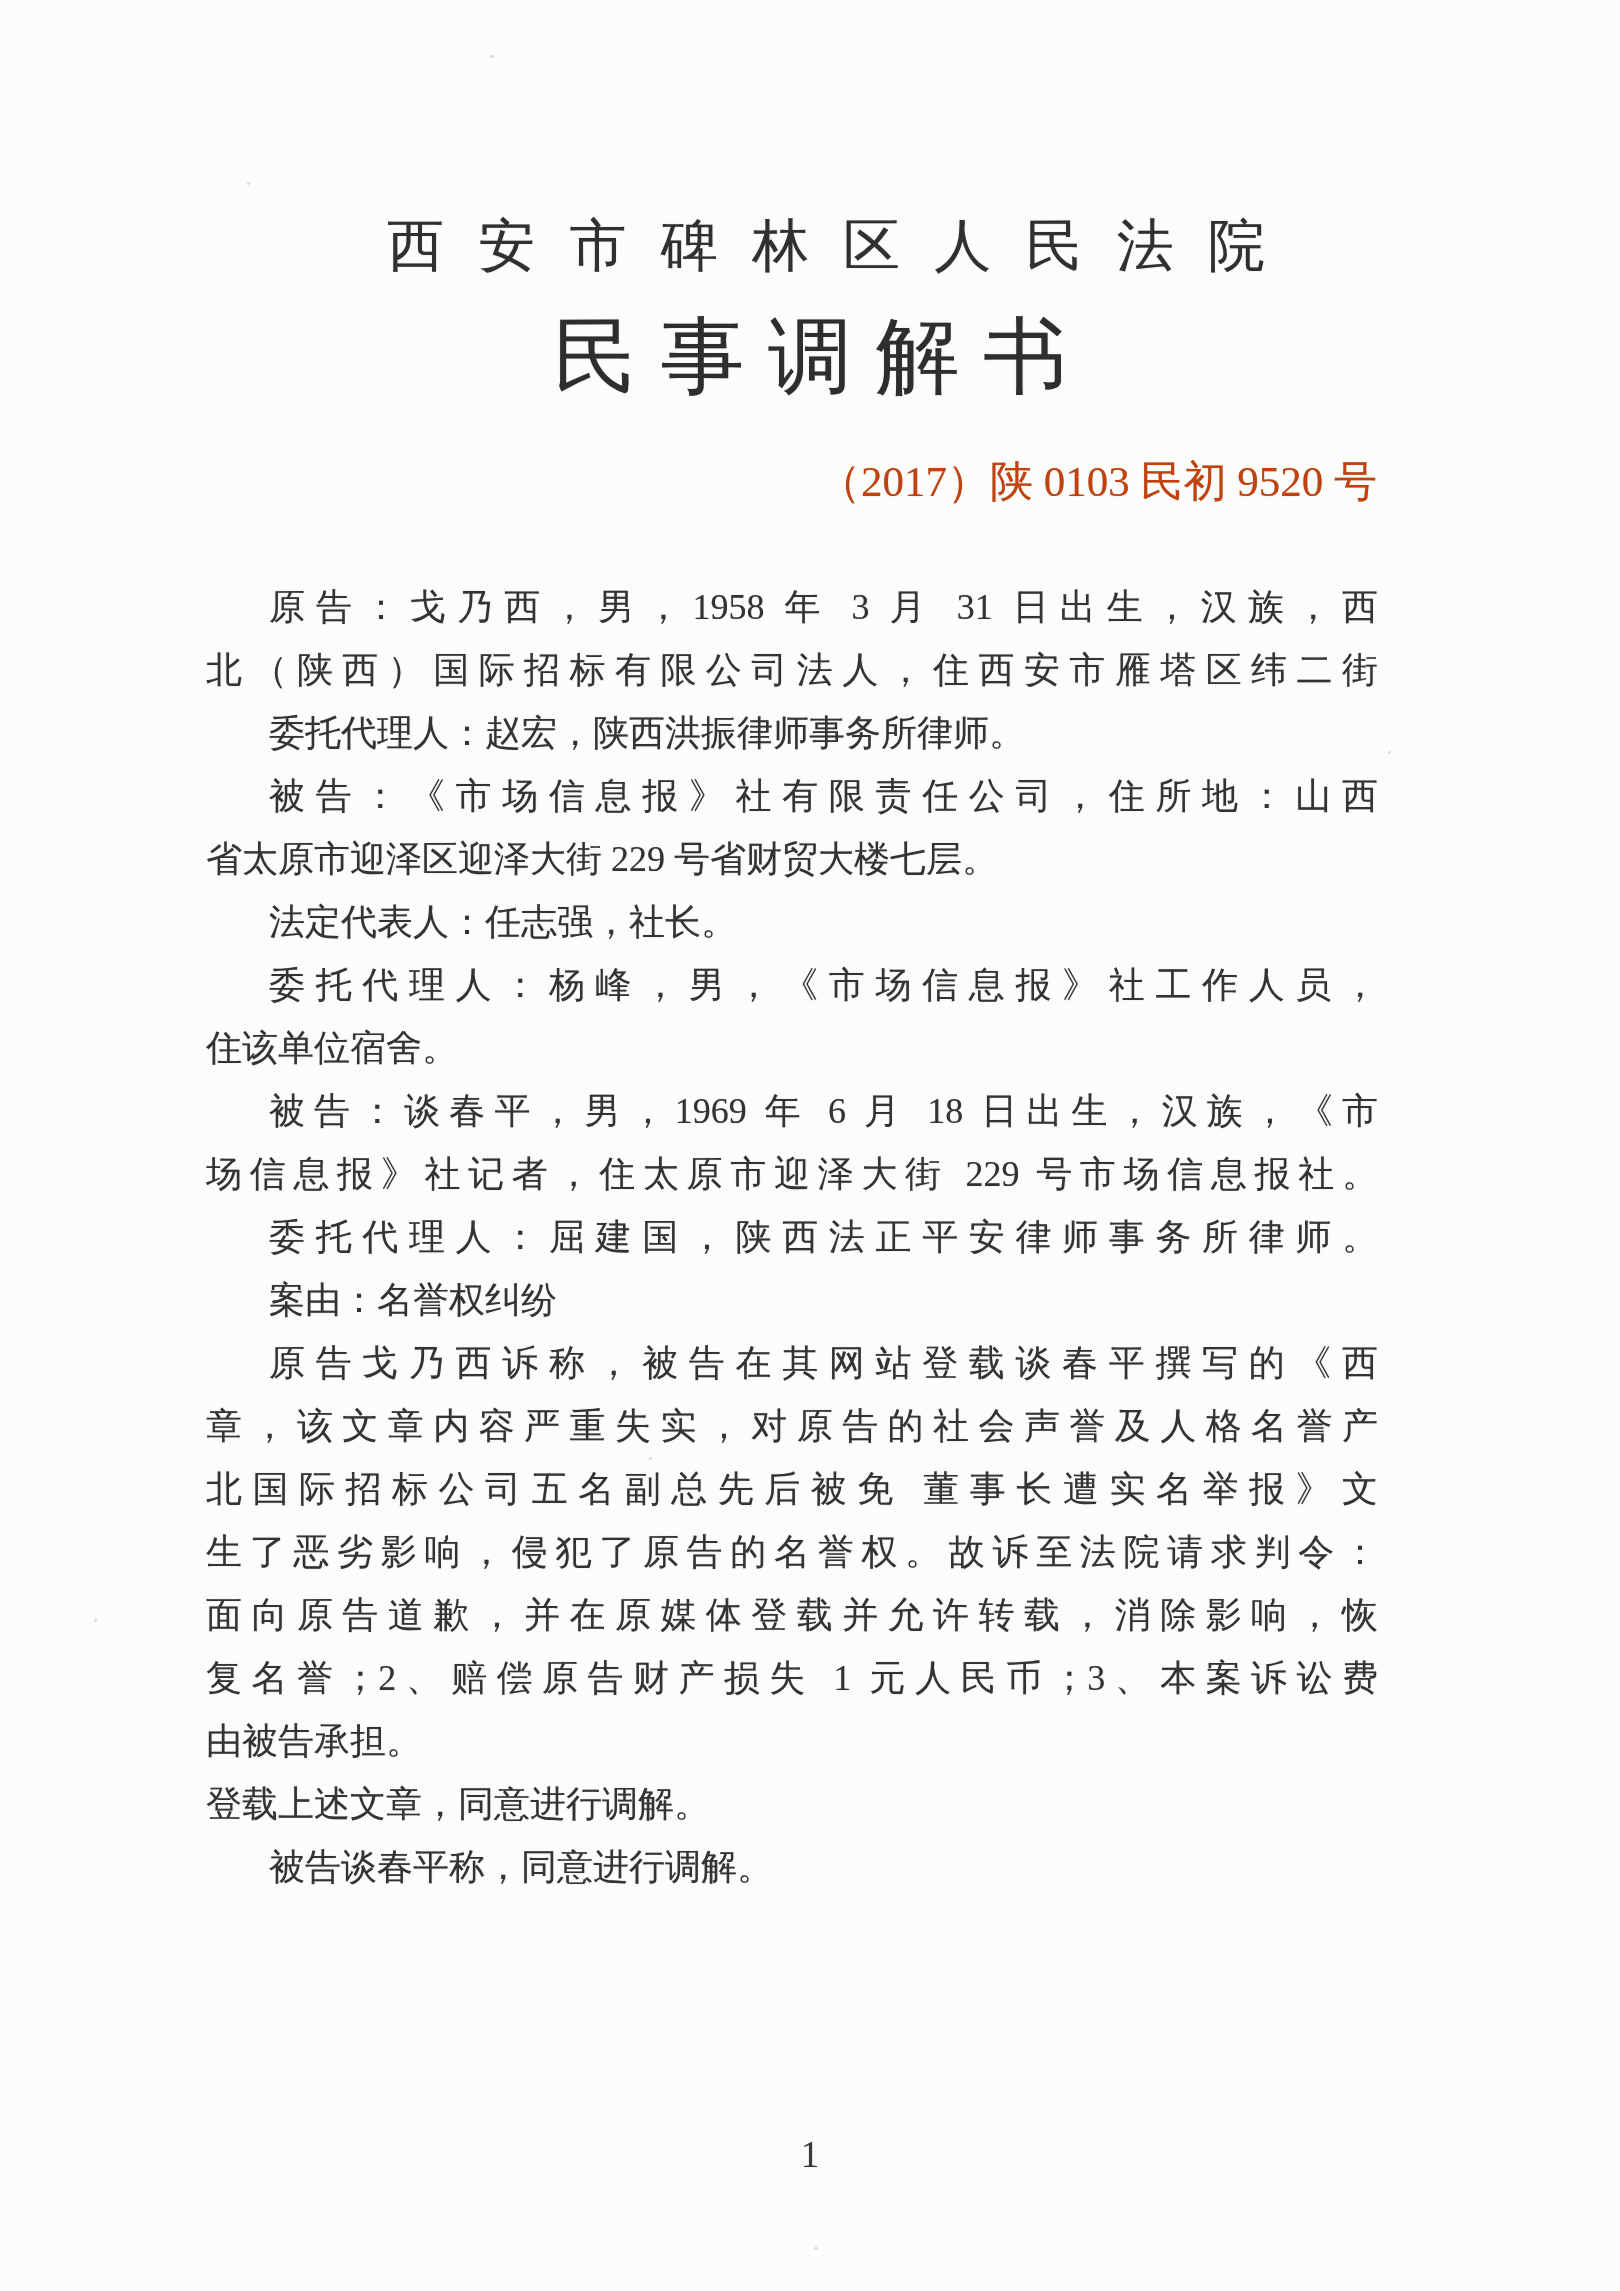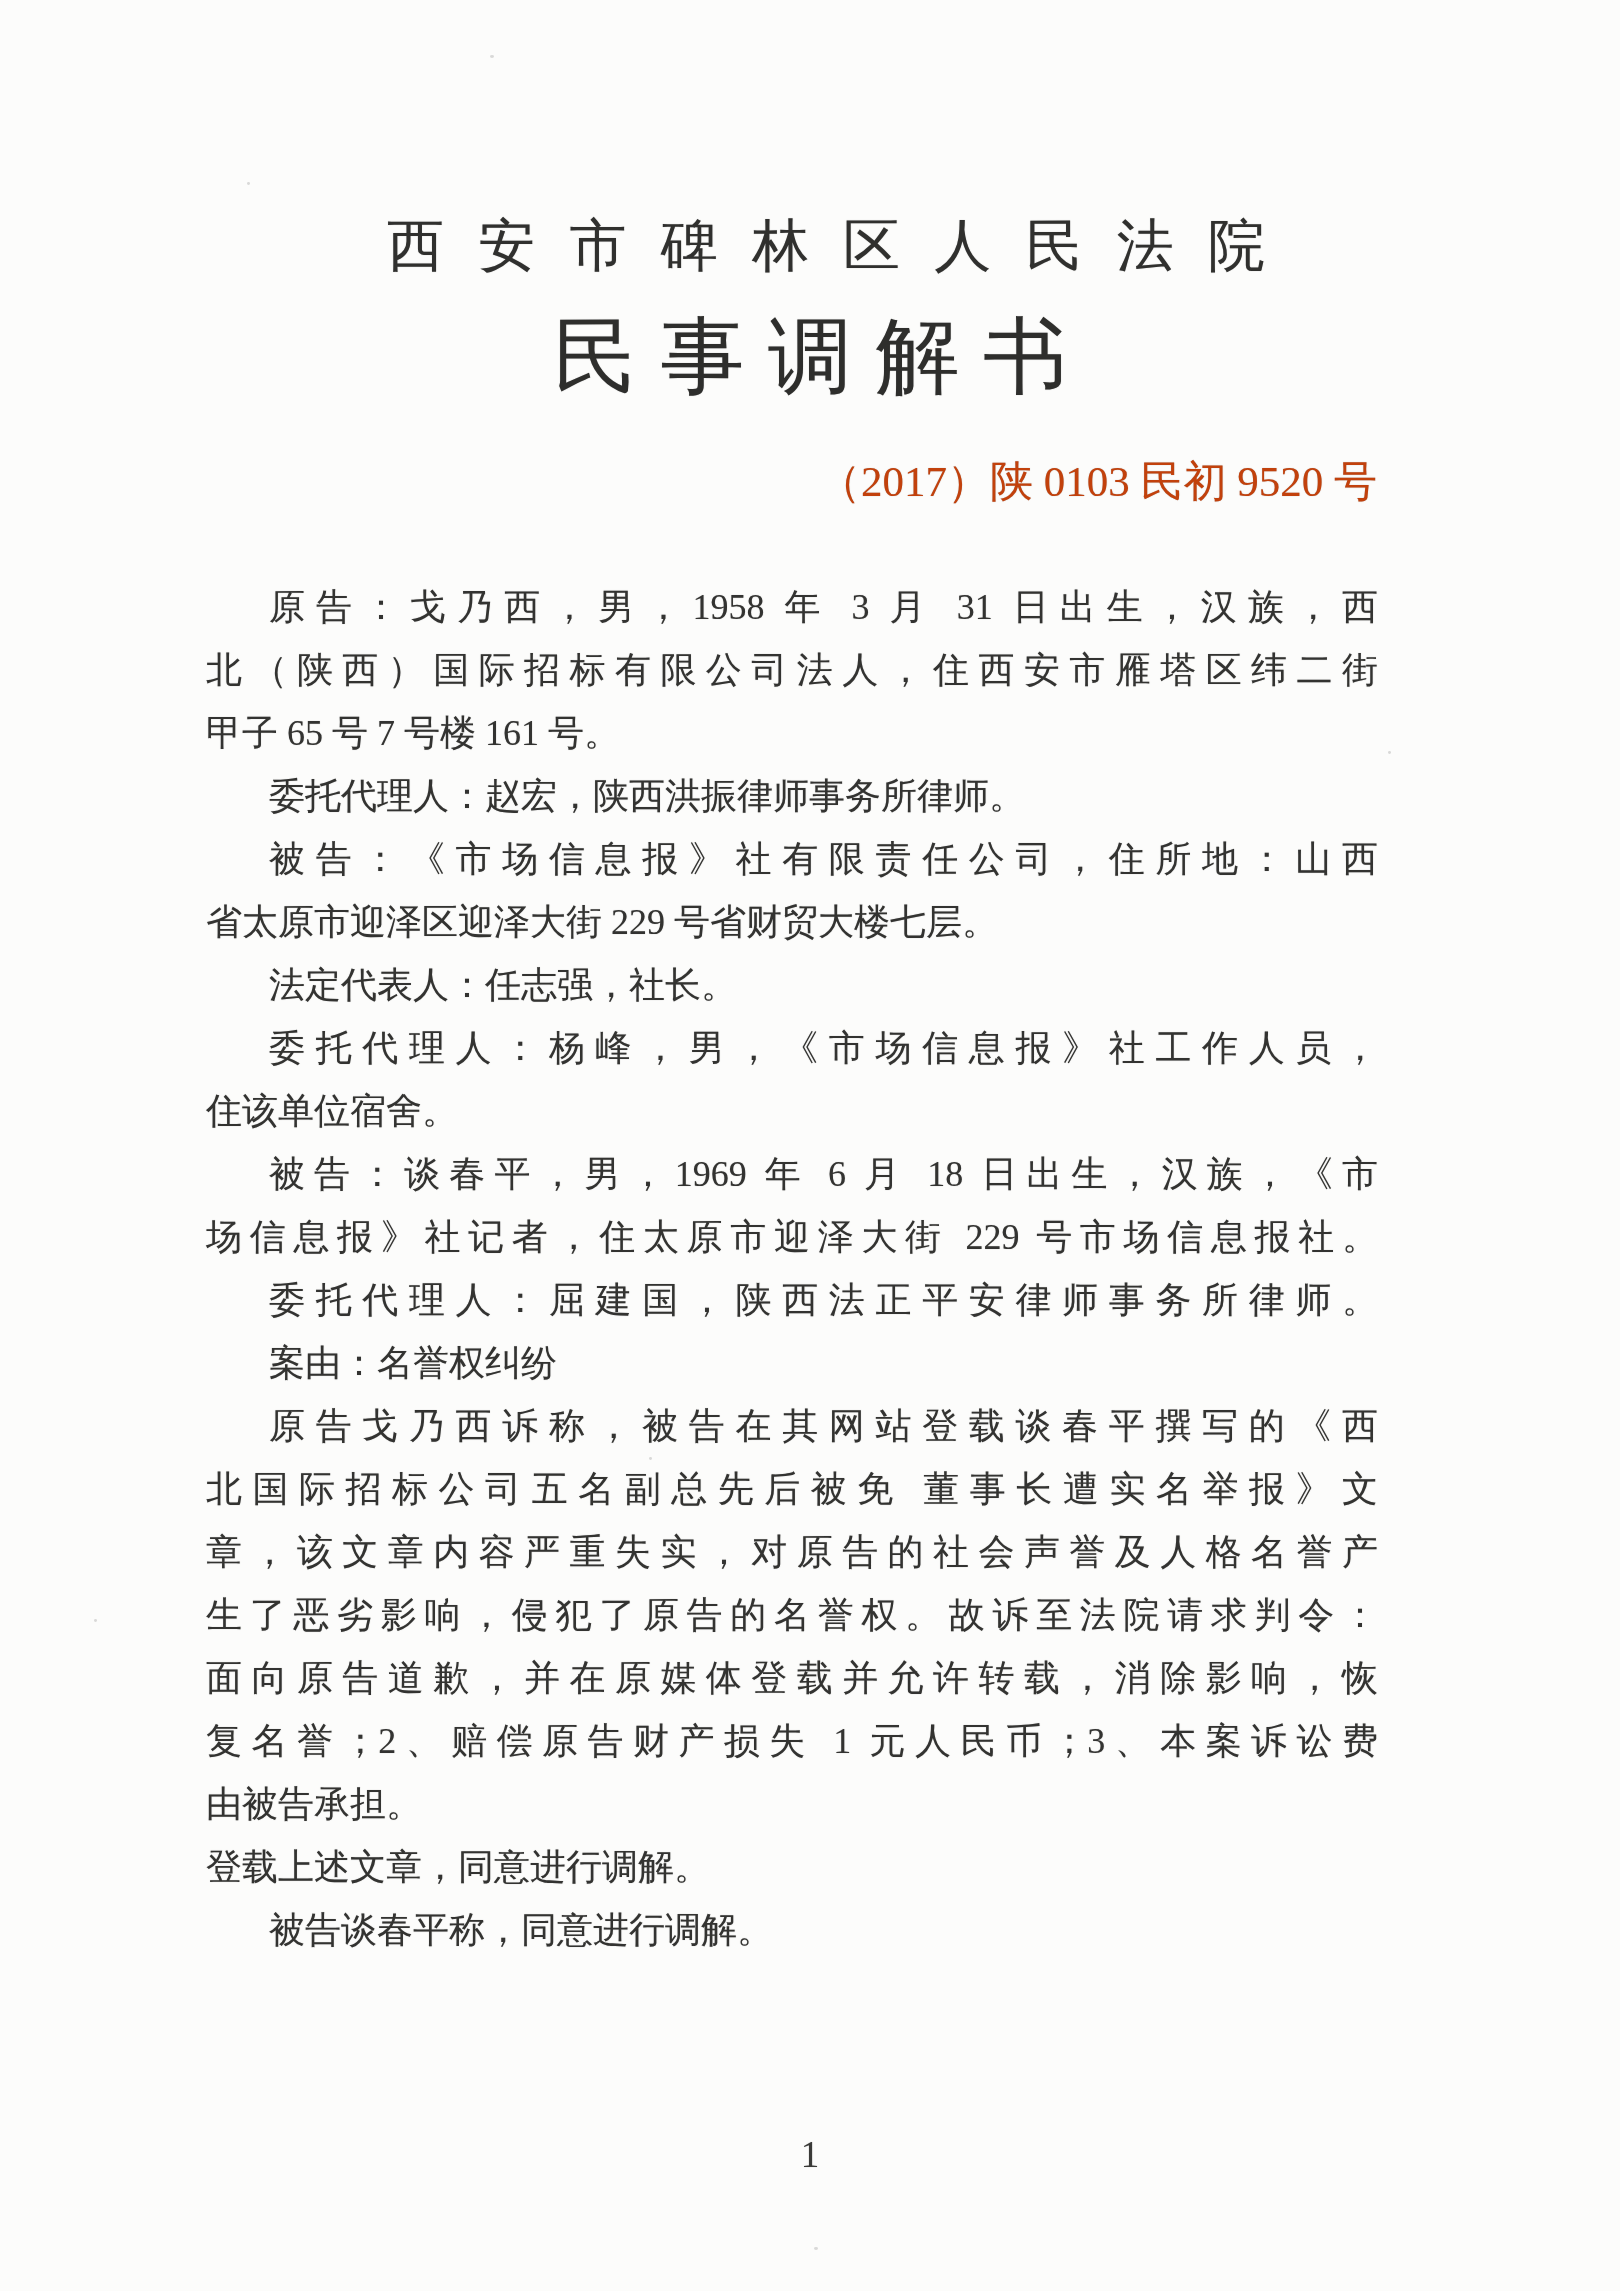--- a/index.html
+++ b/index.html
@@ -109,34 +109,33 @@
 
   <h1 class="court">西安市碑林区人民法院</h1>
 
   <h2 class="doctype">民事调解书</h2>
 
   <div class="caseno">（2017）陕 0103 民初 9520 号</div>
 
   <div class="docbody">
       <div class="line indent full">原告：戈乃西，男，1958 年 3 月 31 日出生，汉族，西</div>
       <div class="line full">北（陕西）国际招标有限公司法人，住西安市雁塔区纬二街</div>
-      <div class="line">甲子 65 号 7 号楼 161 号。</div>
       <div class="line indent">委托代理人：赵宏，陕西洪振律师事务所律师。</div>
       <div class="line indent full">被告：《市场信息报》社有限责任公司，住所地：山西</div>
       <div class="line">省太原市迎泽区迎泽大街 229 号省财贸大楼七层。</div>
       <div class="line indent">法定代表人：任志强，社长。</div>
       <div class="line indent full">委托代理人：杨峰，男，《市场信息报》社工作人员，</div>
       <div class="line">住该单位宿舍。</div>
       <div class="line indent full">被告：谈春平，男，1969 年 6 月 18 日出生，汉族，《市</div>
       <div class="line full">场信息报》社记者，住太原市迎泽大街 229 号市场信息报社。</div>
       <div class="line indent full">委托代理人：屈建国，陕西法正平安律师事务所律师。</div>
       <div class="line indent">案由：名誉权纠纷</div>
       <div class="line indent full">原告戈乃西诉称，被告在其网站登载谈春平撰写的《西</div>
+      <div class="line full">章，该文章内容严重失实，对原告的社会声誉及人格名誉产</div>
       <div class="line full">北国际招标公司五名副总先后被免 董事长遭实名举报》文</div>
-      <div class="line full">章，该文章内容严重失实，对原告的社会声誉及人格名誉产</div>
       <div class="line full">生了恶劣影响，侵犯了原告的名誉权。故诉至法院请求判令：</div>
       <div class="line full">面向原告道歉，并在原媒体登载并允许转载，消除影响，恢</div>
       <div class="line full">复名誉；2、赔偿原告财产损失 1 元人民币；3、本案诉讼费</div>
       <div class="line">由被告承担。</div>
       <div class="line">登载上述文章，同意进行调解。</div>
       <div class="line indent">被告谈春平称，同意进行调解。</div>
     </div>
 
   <div class="pageno">1</div>
 </div>

